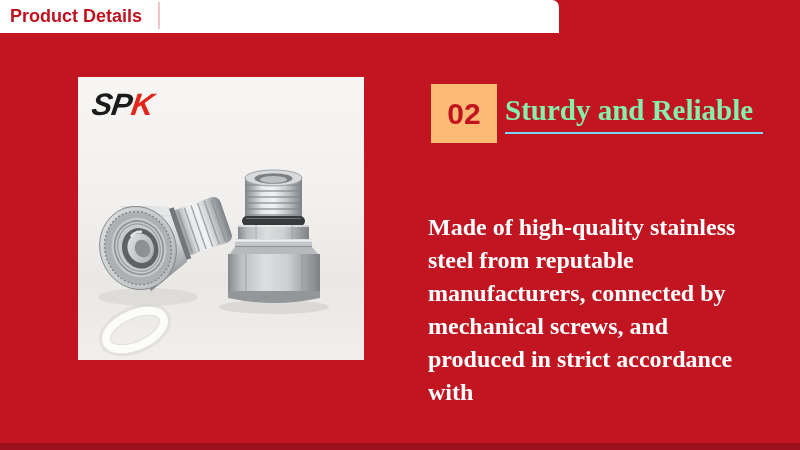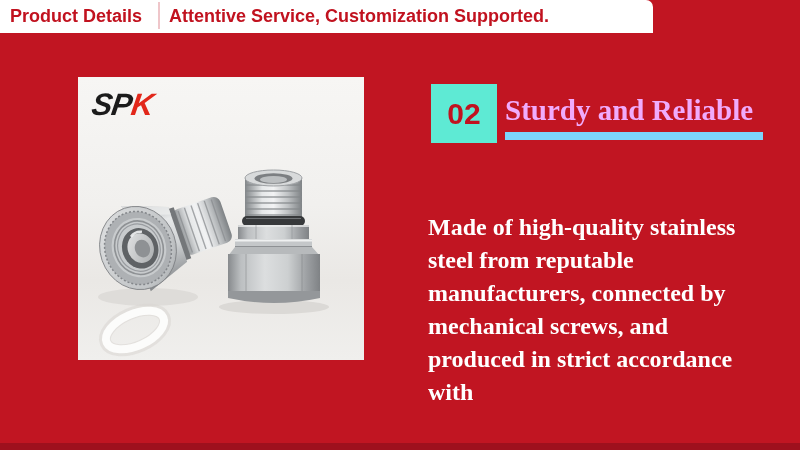--- a/index.html
+++ b/index.html
@@ -3,21 +3,21 @@
 <meta charset="utf-8">
 <style>
   html,body{margin:0;padding:0;}
   body{
     width:800px;height:450px;position:relative;overflow:hidden;
     background:#C11522;
     font-family:"Liberation Sans", sans-serif;
   }
   
   .top-banner{
-    position:absolute;left:0;top:0;width:653px;height:33px;
+    position:absolute;left:0;top:0;width:559px;height:33px;
     background:#ffffff;border-radius:0 7px 0 0;
   }
   .banner-label{
     position:absolute;top:0;height:33px;line-height:32px;
     font-size:18px;font-weight:bold;color:#C1121F;white-space:nowrap;
   }
   .banner-label.left{left:10px;}
   .banner-label.right{left:169px;}
   .banner-divider{
     position:absolute;left:158px;top:2px;width:2px;height:27px;
@@ -39,47 +39,46 @@
     font-size:31px;font-weight:bold;font-style:italic;
     letter-spacing:-1px;transform:skewX(-8deg);
     font-family:"Liberation Sans", sans-serif;
   }
   .spk-logo .sp{color:#1b1b1b;}
   .spk-logo .k{color:#E2271A;}
   .product-svg{position:absolute;left:0;top:0;}
   
   .num-box{
     position:absolute;left:431px;top:84px;width:66px;height:59px;
-    background:#5eead4;text-align:center;
+    background:#fdba74;text-align:center;
   }
   .num-box span{
     font-size:30px;font-weight:bold;color:#C1121F;line-height:59px;
   }
   .section-heading{
     position:absolute;left:505px;top:94px;
     font-family:"Liberation Serif", serif;font-weight:bold;
-    font-size:29px;color:#f0abfc;white-space:nowrap;
-    display:inline-block;border-bottom:8px solid #7dd3fc;
+    font-size:29px;color:#86efac;white-space:nowrap;
+    display:inline-block;border-bottom:2px solid #7dd3fc;
     padding:0 10px 5px 0;
   }
   .section-body{
     position:absolute;left:428px;top:167px;width:360px;
     font-family:"Liberation Serif", serif;font-weight:bold;
     font-size:24px;line-height:33px;color:#ffffff;
     white-space:pre-line;
     margin-top:44px;
   }
 </style>
 </head>
 <body>
 
 <div class="top-banner">
   <div class="banner-label left">Product Details</div>
   <div class="banner-divider"></div>
-  <div class="banner-label right">Attentive Service, Customization Supported.</div>
 </div>
 
 <div class="product-card">
   <svg class="product-svg" width="286" height="283" viewBox="0 0 286 283" xmlns="http://www.w3.org/2000/svg">
     <defs>
       <linearGradient id="steelV" x1="0" y1="0" x2="1" y2="0">
         <stop offset="0" stop-color="#83878a"></stop>
           <stop offset="0.3" stop-color="#e6e8e9"></stop>
         <stop offset="0.5" stop-color="#f2f3f4"></stop>
           <stop offset="0.75" stop-color="#c0c3c5"></stop>

